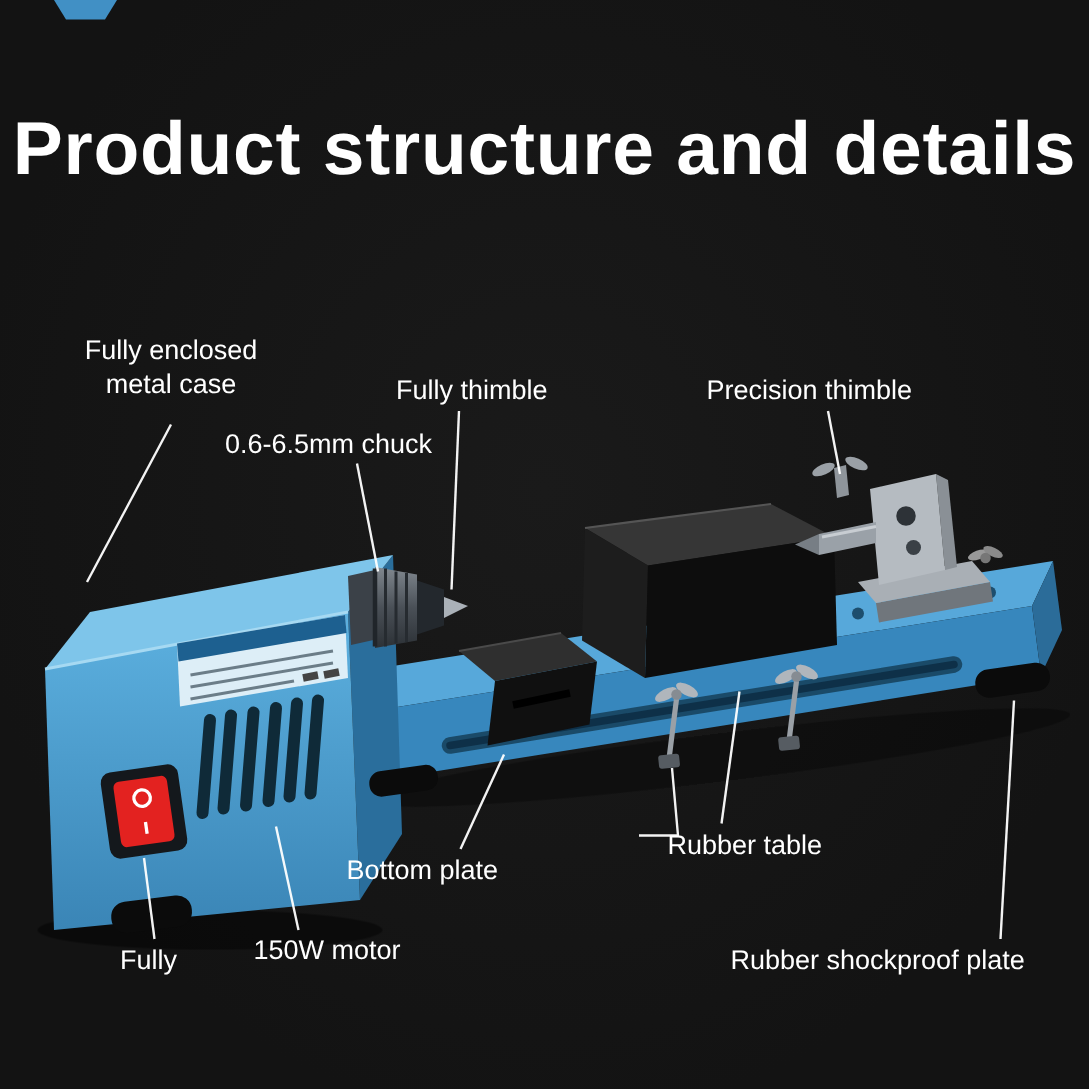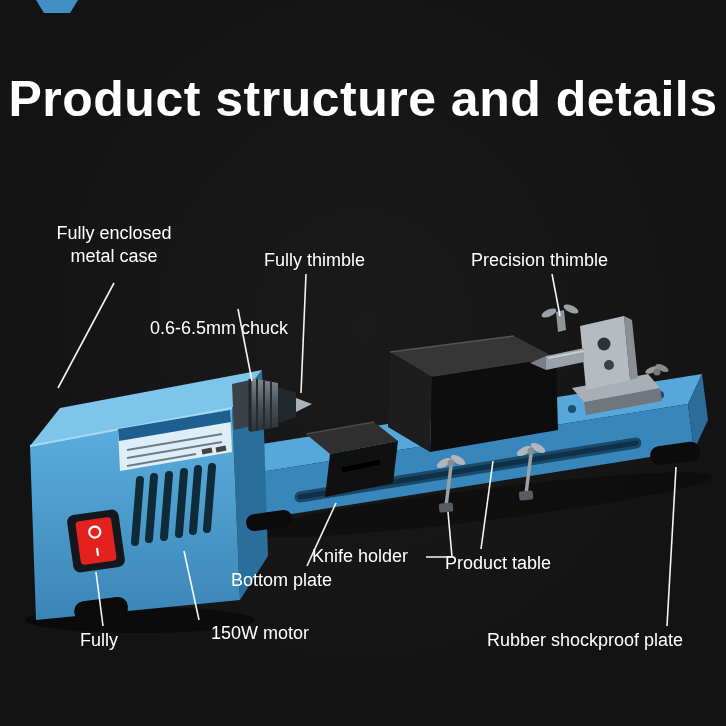--- a/index.html
+++ b/index.html
@@ -13,28 +13,28 @@
     position:absolute; top:70px; left:0; width:100%;
     text-align:center; color:#ffffff; font-size:50px; font-weight:700;
     letter-spacing:0.5px;
   }
   .machine-svg { position:absolute; left:0; top:0; width:726px; height:726px; }
   .label {
     position:absolute; color:#ffffff; font-size:18px; line-height:1.25;
     white-space:nowrap;
   }
   .lbl-metal-case { left:36px;  top:222px; width:156px; text-align:center; white-space:pre-line; }
-  .lbl-chuck        { left:150px; top:285px;margin-top:32px; }
+  .lbl-chuck        { left:150px; top:285px; }
   .lbl-front-thimble{ left:264px; top:249px; }
   .lbl-precision    { left:471px; top:249px; }
   .lbl-knife        { left:312px; top:545px; }
   .lbl-cutting      { left:445px; top:552px; }
   .lbl-bottom       { left:207px; top:569px;margin-left:24px; }
   .lbl-switch       { left:80px;  top:629px; }
-  .lbl-motor        { left:169px; top:622px;margin-left:42px; }
+  .lbl-motor        { left:169px; top:622px; }
   .lbl-foot         { left:487px; top:629px; }
 </style>
 </head>
 <body>
 
 <div class="stage">
 
   <h1 class="title">Product structure and details</h1>
 
   <svg class="machine-svg" viewBox="0 0 726 726" xmlns="http://www.w3.org/2000/svg" aria-hidden="true">
@@ -182,20 +182,19 @@
       <line x1="199" y1="620" x2="184" y2="551"></line>
       <line x1="667" y1="626" x2="676" y2="467"></line>
     </g>
   </svg>
 
   <div class="label lbl-metal-case">Fully enclosed
 metal case</div>
   <div class="label lbl-chuck">0.6-6.5mm chuck</div>
   <div class="label lbl-front-thimble">Fully thimble</div>
   <div class="label lbl-precision">Precision thimble</div>
-  <div class="label lbl-knife">Knife holder</div>
-  <div class="label lbl-cutting">Product table</div>
+  <div class="label lbl-cutting">Rubber table</div>
   <div class="label lbl-bottom">Bottom plate</div>
   <div class="label lbl-switch">Fully</div>
   <div class="label lbl-motor">150W motor</div>
   <div class="label lbl-foot">Rubber shockproof plate</div>
 
 </div>
 
 </body></html>

